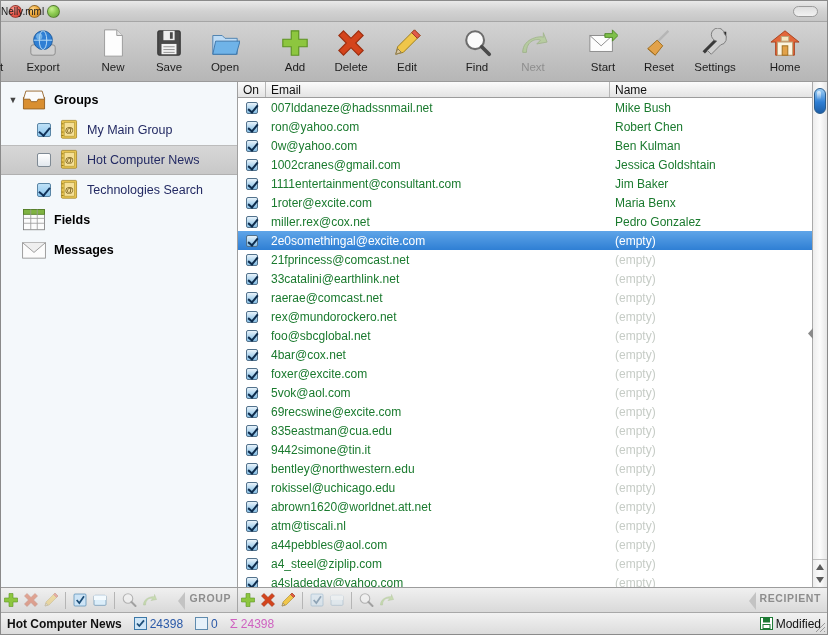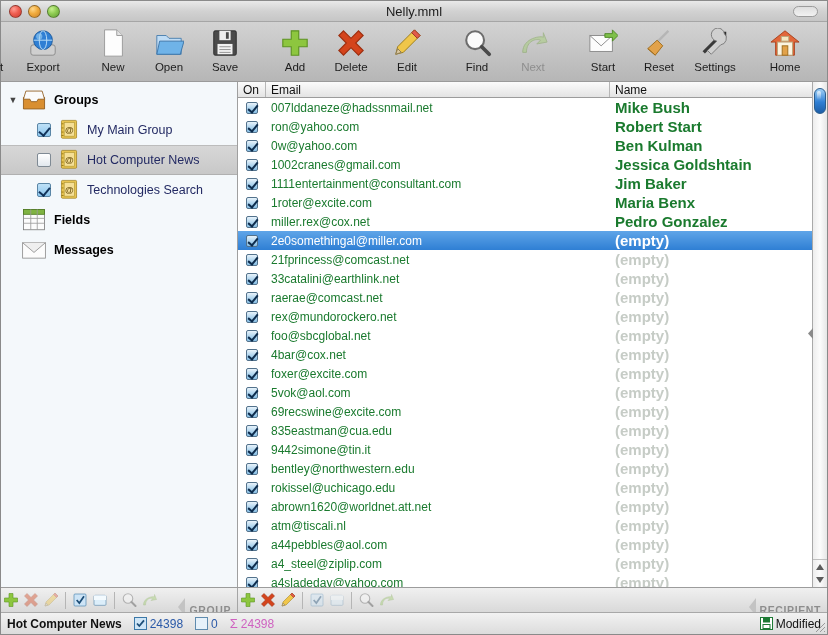--- a/index.html
+++ b/index.html
@@ -18,22 +18,22 @@
     height:21px; flex:0 0 21px; position:relative;
     background:linear-gradient(to bottom,#e9e9e9 0%,#d2d2d2 50%,#c6c6c6 100%);
     border-bottom:1px solid #a6a6a6;
     display:flex; align-items:center;
   }
   .traffic { display:flex; gap:6px; margin-left:8px; }
   .dot { width:13px; height:13px; border-radius:50%; border:1px solid rgba(0,0,0,.35); }
   .dot.close  { background:radial-gradient(circle at 35% 28%, #ff9d93 0%, #ef5f52 45%, #c93b2d 100%); }
   .dot.min    { background:radial-gradient(circle at 35% 28%, #ffd78a 0%, #f0ab3d 45%, #c9812a 100%); }
   .dot.zoom   { background:radial-gradient(circle at 35% 28%, #c6f08d 0%, #8fcc52 45%, #5f9b33 100%); }
-  .title-text { position:absolute; left:0; right:0; text-align:center;
-                font-size:13px; font-weight:400; color:#1c1c1c; pointer-events:none; }
+  .title-text { position:absolute; left:0; right:0; text-align:left;
+                font-size:10px; font-weight:400; color:#1c1c1c; pointer-events:none; }
   .tb-pill { position:absolute; right:9px; top:5px; width:25px; height:11px;
              border-radius:6px; background:linear-gradient(to bottom,#dedede,#f2f2f2);
              border:1px solid #9b9b9b; }
 
   
   .toolbar {
     height:60px; flex:0 0 60px;
     background:linear-gradient(to bottom,#d3d3d3 0%,#c3c3c3 55%,#b6b6b6 100%);
     border-bottom:1px solid #9a9a9a;
     display:flex; align-items:flex-start; padding-left:6px; position:relative;justify-content:flex-end;
@@ -74,21 +74,21 @@
            border-bottom:1px solid #9c9c9c; }
   .th { font-size:12px; color:#111; display:flex; align-items:center;
         padding-left:5px; border-right:1px solid #b6b6b6; }
   .th.on   { width:28px; }
   .th.mail { width:344px; }
   .th.name { flex:1 1 auto; border-right:none; }
   .tbody { flex:1 1 auto; overflow:hidden; position:relative; }
   .row { height:19px; display:flex; align-items:center; }
   .row .c-on { width:28px; display:flex; justify-content:center; }
   .row .c-mail { width:344px; padding-left:5px; font-size:12px; color:#1a7a2e; overflow:hidden; white-space:nowrap;}
-  .row .c-name { flex:1 1 auto; padding-left:5px; font-size:15px; color:#1a7a2e; overflow:hidden; white-space:nowrap;font-weight:bold;}
+  .row .c-name { flex:1 1 auto; padding-left:5px; font-size:12px; color:#1a7a2e; overflow:hidden; white-space:nowrap;}
   .row .empty { color:#c6ccc6; }
   .row.sel { background:linear-gradient(to bottom,#5fa5e8,#2f7fd4); }
   .row.sel .c-mail, .row.sel .c-name, .row.sel .empty { color:#ffffff; }
   .rcb { width:12px; height:12px; border:1px solid #53728c; border-radius:2px;
          background:linear-gradient(to bottom,#e8f3fb 0%,#aed4ee 55%,#89c0e6 100%);
          position:relative; }
   .rcb:after { content:""; position:absolute; left:3px; top:0px; width:4px; height:8px;
                border:solid #0d2c4d; border-width:0 2px 2px 0; transform:rotate(40deg); }
 
   
@@ -113,21 +113,21 @@
 
   
   .btmbars { height:25px; flex:0 0 25px; display:flex;
              background:linear-gradient(to bottom,#f0f0f0,#d9d9d9);
              border-top:1px solid #9c9c9c; }
   .bbar { display:flex; align-items:center; height:100%; }
   .bbar.left { width:237px; flex:0 0 237px; border-right:1px solid #a5a5a5; }
   .bbar.right { flex:1 1 auto; }
   .bbtn { width:20px; height:100%; display:flex; align-items:center; justify-content:center; }
   .bsep { width:1px; height:17px; background:#b5b5b5; margin:0 4px; }
-  .tagwrap { margin-left:auto; display:flex; align-items:flex-end; height:100%; padding-right:6px;margin-top:8px;}
+  .tagwrap { margin-left:auto; display:flex; align-items:flex-start; height:100%; padding-right:6px;margin-top:8px;}
   .tag { font-size:10.5px; font-weight:bold; color:#8d8d8d; letter-spacing:.6px; }
   .tag-arrow { width:0;height:0;border-top:9px solid transparent;border-bottom:9px solid transparent;
                border-right:7px solid #c3c3c3; margin-right:4px; }
 
   
   .statusbar { height:22px; flex:0 0 22px; display:flex; align-items:center;
                background:linear-gradient(to bottom,#f2f2f2,#dcdcdc);
                border-top:1px solid #a8a8a8; padding:0 6px; }
   .st-name { font-size:12px; font-weight:bold; color:#111; }
   .st-item { display:flex; align-items:center; margin-left:12px; font-size:12px; }
@@ -186,41 +186,41 @@
             <svg width="30" height="30" viewBox="0 0 32 32">
       <path d="M7 2 h13 l6 6 v22 H7 Z" fill="#fdfdfd" stroke="#9a9a9a"></path>
       <path d="M20 2 v6 h6" fill="#e4e4e4" stroke="#9a9a9a"></path>
             </svg>
           </span>
         <span class="lbl">New</span>
       </div>
         <div class="titem">
         <span class="ico">
             <svg width="30" height="30" viewBox="0 0 32 32">
-      <path d="M3 8 h10 l3 3 h13 v17 H3 Z" fill="#bfdcf5" stroke="#4b7fae"></path>
-      <path d="M6 14 h26 l-4 14 H3 Z" fill="#6fb3e8" stroke="#3d74a8"></path>
-            </svg>
-          </span>
-        <span class="lbl">Open</span>
-      </div>
-        <div class="titem">
-        <span class="ico">
-            <svg width="30" height="30" viewBox="0 0 32 32">
       <rect x="4" y="3" width="24" height="26" rx="1.5" fill="#4a4a4a" stroke="#2c2c2c"></rect>
       <rect x="10" y="3" width="12" height="10" fill="#ededed"></rect>
       <rect x="17" y="4.5" width="3" height="7" fill="#4a4a4a"></rect>
       <rect x="8" y="17" width="16" height="11" fill="#f2f2f2"></rect>
       <g stroke="#8f8f8f">
                 <line x1="10" y1="20" x2="22" y2="20"></line>
                 <line x1="10" y1="23" x2="22" y2="23"></line>
                 <line x1="10" y1="26" x2="22" y2="26"></line>
               </g>
             </svg>
           </span>
         <span class="lbl">Save</span>
+      </div>
+        <div class="titem">
+        <span class="ico">
+            <svg width="30" height="30" viewBox="0 0 32 32">
+      <path d="M3 8 h10 l3 3 h13 v17 H3 Z" fill="#bfdcf5" stroke="#4b7fae"></path>
+      <path d="M6 14 h26 l-4 14 H3 Z" fill="#6fb3e8" stroke="#3d74a8"></path>
+            </svg>
+          </span>
+        <span class="lbl">Open</span>
       </div>
       </div>
       <div class="tsep"></div>
       <div class="tgroup">
         <div class="titem">
         <span class="ico">
             <svg width="30" height="30" viewBox="0 0 32 32">
       <path d="M12 3 h8 v9 h9 v8 h-9 v9 h-8 v-9 H3 v-8 h9 Z" fill="#8dc63f" stroke="#5d9322" stroke-width="1.2"></path>
             </svg>
           </span>
@@ -421,21 +421,21 @@
         <span class="rcb"></span>
       </span>
       <span class="c-mail">007lddaneze@hadssnmail.net</span>
       <span class="c-name">Mike Bush</span>
     </div>
           <div class="row">
       <span class="c-on">
         <span class="rcb"></span>
       </span>
       <span class="c-mail">ron@yahoo.com</span>
-      <span class="c-name">Robert Start</span>
+      <span class="c-name">Robert Chen</span>
     </div>
           <div class="row">
       <span class="c-on">
         <span class="rcb"></span>
       </span>
       <span class="c-mail">0w@yahoo.com</span>
       <span class="c-name">Ben Kulman</span>
     </div>
           <div class="row">
       <span class="c-on">
@@ -462,21 +462,21 @@
       <span class="c-on">
         <span class="rcb"></span>
       </span>
       <span class="c-mail">miller.rex@cox.net</span>
       <span class="c-name">Pedro Gonzalez</span>
     </div>
           <div class="row sel">
       <span class="c-on">
         <span class="rcb"></span>
       </span>
-      <span class="c-mail">2e0somethingal@miller.com</span>
+      <span class="c-mail">2e0somethingal@excite.com</span>
       <span class="c-name empty">(empty)</span>
     </div>
           <div class="row">
       <span class="c-on">
         <span class="rcb"></span>
       </span>
       <span class="c-mail">21fprincess@comcast.net</span>
       <span class="c-name empty">(empty)</span>
     </div>
           <div class="row">

